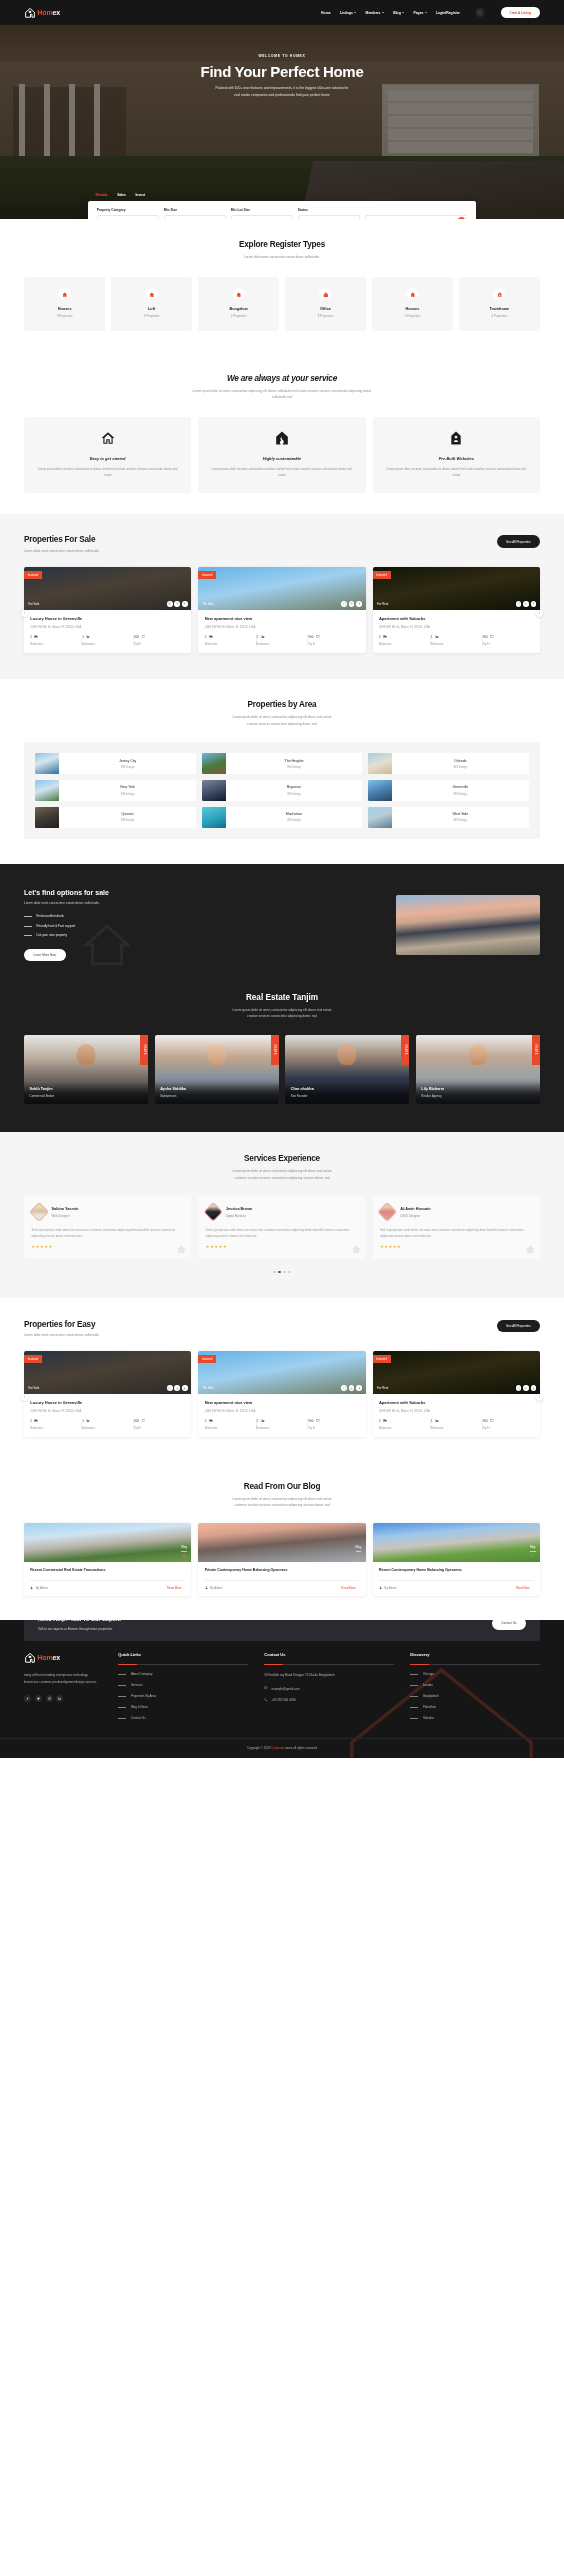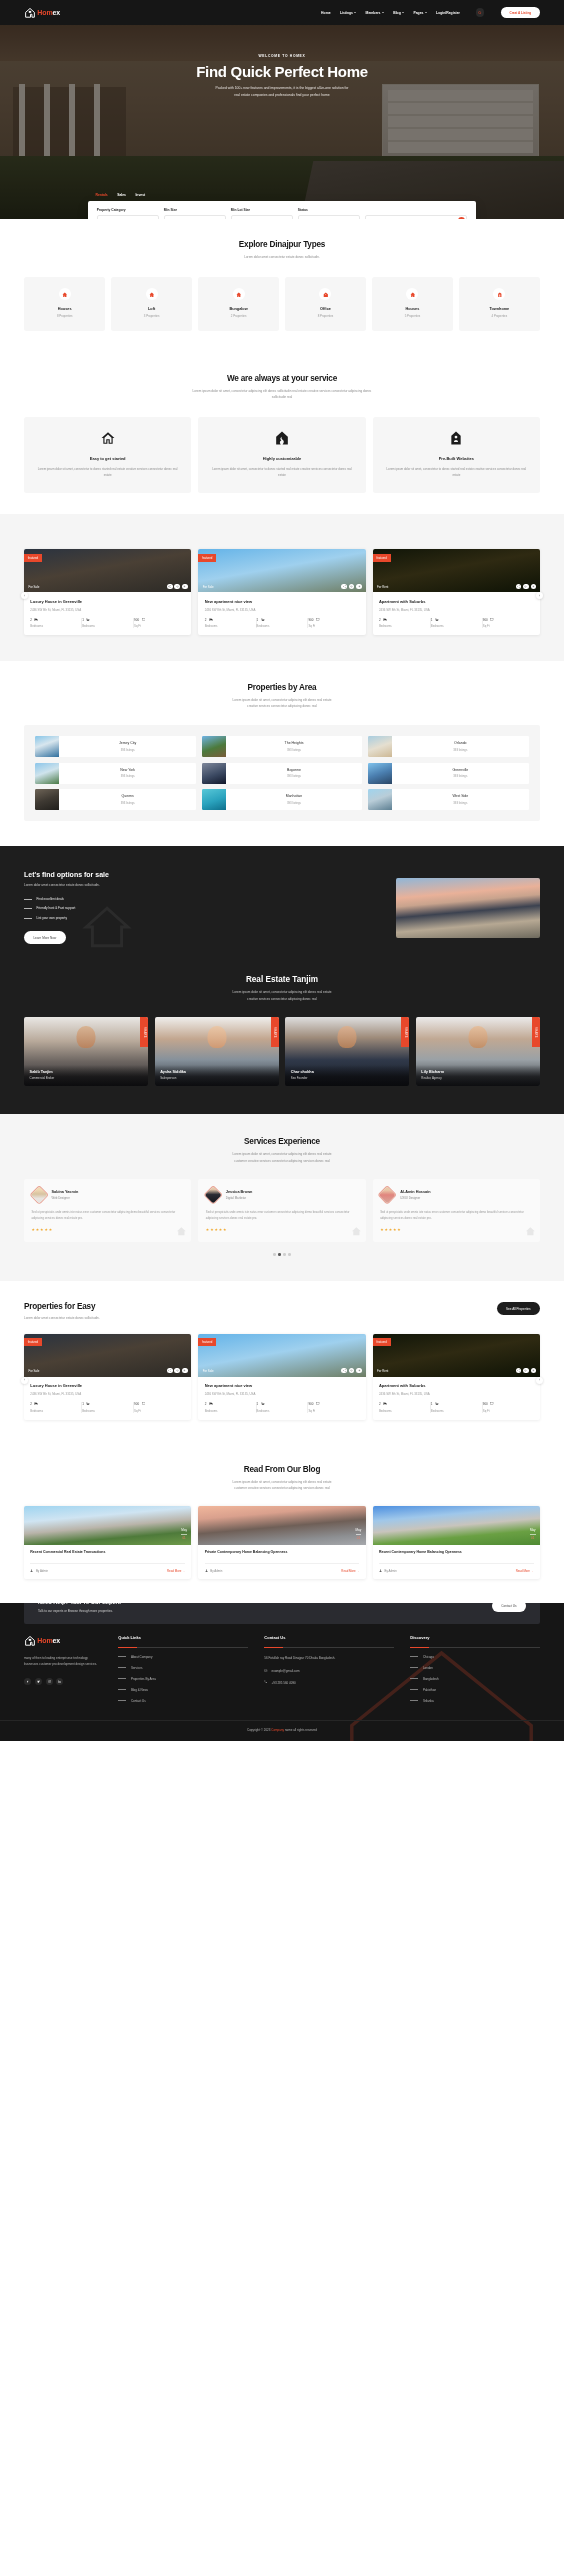--- a/index.html
+++ b/index.html
@@ -87,21 +87,21 @@
   .sec-desc { font-size:3.1px; color:#8d8d8d; line-height:2.1; margin-top:5px; }
   
   .types { display:flex; gap:5.6px; margin-top:16.3px; }
   .type-card { flex:1; background:#f6f6f6; border-radius:2.5px; padding:11.3px 2.5px 12.5px; text-align:center; }
   .type-ic { width:12px;height:12px;border-radius:50%;background:#fff;margin:0 auto 7px;
     display:flex;align-items:center;justify-content:center; }
   .type-ic svg{width:5.6px;height:5.6px;}
   .type-name { font-size:3.8px; font-weight:bold; color:#1b1b1b; }
   .type-count { font-size:2.9px; color:#9a9a9a; margin-top:3.1px; }
   
-  .svc-sec { background:#fff; }
+  .svc-sec { background:#fff;font-style:italic; }
   .svcs { display:flex; gap:7px; margin-top:16.3px; }
   .svc { flex:1; background:#f6f6f6; border-radius:2.5px; padding:14px 11.3px 15px; text-align:center; }
   .svc svg { width:14px;height:14px; margin-bottom:8.8px; }
   .svc-t { font-size:4px; font-weight:bold; color:#1b1b1b; }
   .svc-d { font-size:2.9px; color:#8d8d8d; line-height:2.1; margin-top:5px; }
   
   .sale-sec { background:#f5f5f5; padding:21.3px 24px 26px; position:relative; }
   .row-head { display:flex; align-items:flex-start; justify-content:space-between; }
   .row-title { font-size:8.2px; font-weight:bold; color:#161616; letter-spacing:-0.2px; }
   .row-sub { font-size:3.1px; color:#8d8d8d; margin-top:4.4px; }
@@ -320,21 +320,21 @@
       <div class="col" style="left:44px"></div>
     <div class="col" style="left:69px"></div>
       <div class="col" style="left:94px"></div>
     <div class="garage"></div>
       <div class="lawn"></div>
       <div class="drive"></div>
   </div>
   <div class="hero-overlay"></div>
   <div class="hero-inner">
     <div class="welcome">WELCOME TO HOMEX</div>
-    <div class="hero-title">Find Quick Perfect Home</div>
+    <div class="hero-title">Find Your Perfect Home</div>
     <div class="hero-sub">
       <div>Packed with 100+ new features and improvements, it is the biggest all-in-one solution for</div>
       <div>real estate companies and professionals find your perfect home</div>
     </div>
   </div>
   <div class="search-wrap">
     <div class="search-tabs">
       <span class="on">Rentals</span>
       <span>Sales</span>
       <span>Invest</span>
@@ -378,21 +378,21 @@
               </svg>
           </div>
         </div>
       </div>
     </div>
   </div>
 </div>
 
 <div class="sec">
   <div class="sec-head">
-    <div class="sec-title">Explore Dinajpur Types</div>
+    <div class="sec-title">Explore Register Types</div>
     <div class="sec-desc">Lorem dolor amet consectetur estate donec sollicitudin.</div>
   </div>
   <div class="types">
     <div class="type-card">
       <div class="type-ic">
           <svg viewBox="0 0 24 24" fill="#e8482b">
             <path d="M12 2L2 11h3v11h6v-6h2v6h6V11h3L12 2z"></path>
           </svg>
         </div>
       <div class="type-name">Houses</div>
@@ -473,20 +473,27 @@
       <span><svg viewBox="0 0 24 24" fill="#1c1c1c">
             <path d="M12 1L4 8v15h16V8l-8-7zm0 7a2.4 2.4 0 110 4.8A2.4 2.4 0 0112 8zm-3.6 11c0-2.2 1.7-3.6 3.6-3.6s3.6 1.4 3.6 3.6H8.4z"></path>
           </svg></span>
       <div class="svc-t">Pre-Built Websites</div>
       <div class="svc-d">Lorem ipsum dolor sit amet, consectetur to donec started real estate creative services consectetur donec real estate</div>
     </div>
   </div>
 </div>
 
 <div class="sale-sec">
+  <div class="row-head">
+    <div>
+      <div class="row-title">Properties For Sale</div>
+      <div class="row-sub">Lorem dolor amet consectetur estate donec sollicitudin.</div>
+    </div>
+    <div class="btn-dark">See All Properties</div>
+  </div>
   <div class="cards">
     <div class="arrow l">‹</div>
     <div class="arrow r">›</div>
 
     <div class="pcard">
       <div class="pimg a">
         <div class="featured">featured</div>
         <div class="for-sale">For Sale</div>
         <div class="pacts">
           <div class="pact">

